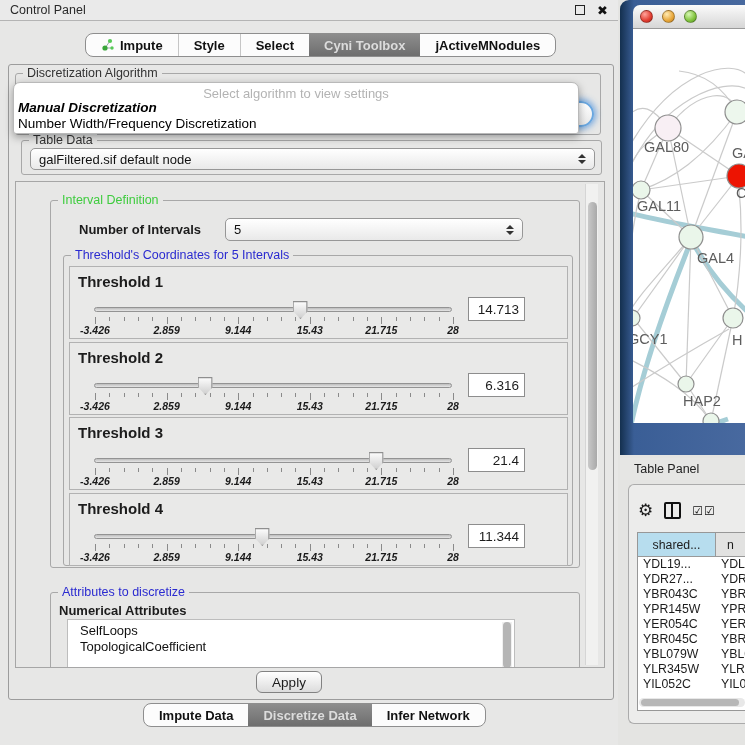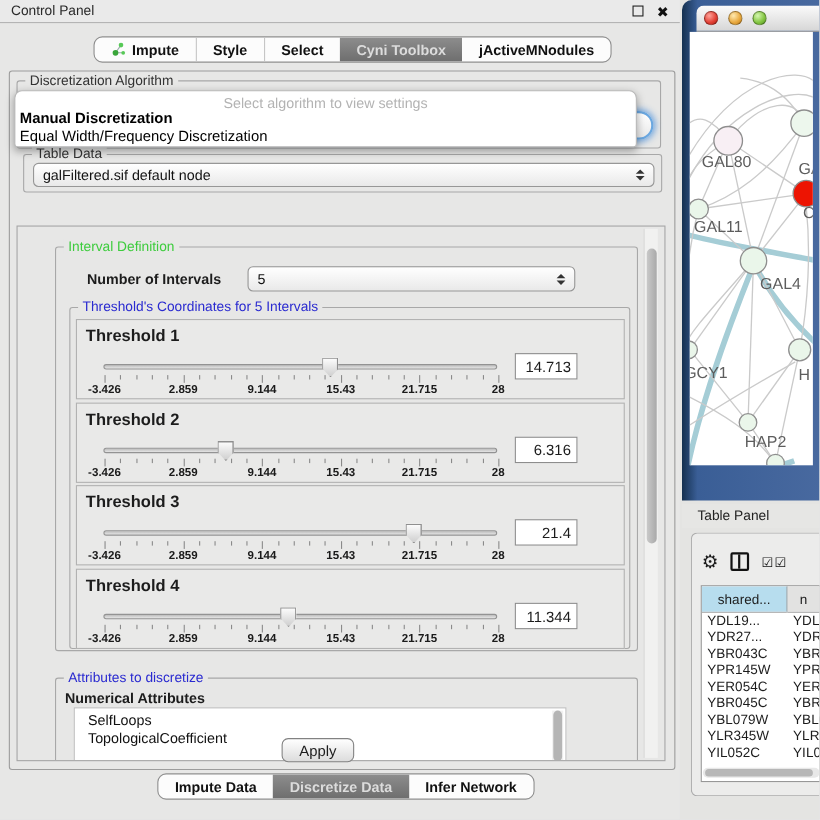--- a/index.html
+++ b/index.html
@@ -34,63 +34,63 @@
   .spinner i { width:0; height:0; border-left:4px solid transparent; border-right:4px solid transparent; }
   .spinner .up { border-bottom:4px solid #333; }
   .spinner .dn { border-top:4px solid #333; }
 
   #algo-group { left:6px; top:8px; width:586px; height:62px; }
   #algo-combo { left:8px; top:27px; width:570px; height:26px; border-radius:13px; border:2px solid #6aa7e0; box-shadow:0 0 6px 2px rgba(96,156,222,.85); z-index:1; }
 
   #algo-popup { position:absolute; left:13px; top:82px; width:566px; height:52px; background:#fff; border:1px solid #b9b9b9; border-radius:7px 7px 3px 3px; box-shadow:0 3px 8px rgba(0,0,0,.35); z-index:5; overflow:hidden; }
   #algo-popup .ph { text-align:center; color:#b3b3b3; font-size:13px; padding-top:3px; height:17px; }
   #algo-popup .opt { font-size:13.5px; padding:0 4px; height:16px; line-height:16px; color:#000; }
-  #algo-popup .opt.bold { font-weight:700; }
+  #algo-popup .opt.bold { font-weight:700;font-style:italic; }
 
   #tabledata-group { left:12px; top:75px; width:581px; height:35px; }
   #tabledata-combo { left:8px; top:7px; width:565px; height:22px;gap:41px; }
 
-  #scrollpane { position:absolute; left:6px; top:116px; width:590px; height:487px; border:1px solid #a6a6a6; background:#e7e7e6; overflow:hidden;margin-top:24px; }
+  #scrollpane { position:absolute; left:6px; top:116px; width:590px; height:487px; border:1px solid #a6a6a6; background:#e7e7e6; overflow:hidden; }
   #pane-vscroll { position:absolute; right:6px; top:2px; width:13px; height:481px; background:#f1f1f0; border-left:1px solid #d5d5d5; }
   #pane-vscroll .thumb-v { position:absolute; left:2px; top:18px; width:9px; height:268px; border-radius:5px; background:linear-gradient(90deg,#c9c9c9,#a9a9a9); }
 
   #interval-group { left:34px; top:18px; width:530px; height:368px; }
   #noi-label { position:absolute; left:28px; top:21px; font-size:13px; font-weight:700; }
   #noi-combo { left:174px; top:17px; width:298px; height:23px; }
   #thr-group { left:12px; top:54px; width:510px; height:311px; }
 
   .thr-box { position:absolute; left:5px; width:499px; height:73px; border:1px solid #b2b2b2; background:#e9e9e8; }
   .thr-label { position:absolute; left:8px; top:6px; font-size:15px; font-weight:700; }
   .slider { position:absolute; left:0; top:0; width:100%; height:100%; }
   .track { position:absolute; left:24px; top:40px; width:358px; height:5px; border:1px solid #939393; border-radius:3px; background:linear-gradient(#bdbdbd,#e6e6e6); }
   .thumb { position:absolute; top:-7px; width:15px; height:18px; transform:translateX(-50%); background:linear-gradient(#ffffff,#cccccc); clip-path:polygon(0 0,100% 0,100% 55%,50% 100%,0 55%); box-shadow:inset 0 0 0 1.2px #8f8f8f; }
   .ticks { position:absolute; left:25px; top:50px; width:358px; height:7px; }
   .tick { position:absolute; top:0; width:1px; height:4px; background:#8a8a8a; }
   .tick.major { height:7px; }
-  .tick-labels { position:absolute; left:25px; top:57px; width:358px; height:12px; }
+  .tick-labels { position:absolute; left:25px; top:57px; width:358px; height:12px;font-style:italic; }
   .tick-labels span { position:absolute; transform:translateX(-50%); font-size:10.5px; font-weight:700; color:#1a1a1a; white-space:nowrap; }
   .valbox { position:absolute; left:398px; top:30px; width:57px; height:24px; background:#fff; border:1px solid #8d8d8d; font-size:13.5px; display:flex; align-items:center; justify-content:flex-end; padding-right:5px; }
 
   #attr-group { left:34px; top:410px; width:530px; height:150px; }
   #attr-sub { position:absolute; left:8px; top:10px; font-size:13px; font-weight:700; }
   #attr-list { position:absolute; left:16px; top:26px; width:448px; height:120px; background:#fff; border:1px solid #bdbdbd; overflow:hidden; padding:3px 0 0 12px; }
   .attr-item { font-size:13px; height:16px; line-height:16px; color:#111; }
   #attr-vscroll { position:absolute; right:2px; top:2px; width:10px; height:112px; background:#f0f0f0; }
   #attr-vscroll .thumb-v { position:absolute; left:1px; top:0; width:8px; height:46px; border-radius:4px; background:#b5b5b5; }
 
   #apply-btn { position:absolute; left:247px; top:606px; width:66px; height:22px; background:linear-gradient(#ffffff,#dcdcdc); border:1px solid #828282; border-radius:6px; font-size:13.5px; display:flex; align-items:center; justify-content:center; }
 
   
   #net-window { position:absolute; left:620px; top:0; width:125px; height:455px; background:linear-gradient(90deg,#14304f 0,#3a5e96 14px,#48699f 100%); border-top-left-radius:9px; }
   #net-titlebar { position:absolute; left:13px; top:5px; width:112px; height:24px; background:linear-gradient(#fbfbfb,#d6d6d6); border-top-left-radius:7px; border-bottom:1px solid #999; display:flex; align-items:center; padding-left:7px; gap:9px; }
   .light { width:13px; height:13px; border-radius:50%; border:1px solid rgba(0,0,0,.3); }
   .light.red { background:radial-gradient(circle at 35% 30%, #ffa49c, #e23e32 60%, #a92317); }
   .light.yellow { background:radial-gradient(circle at 35% 30%, #ffeab2, #e8a73b 60%, #bb7c1e); }
   .light.green { background:radial-gradient(circle at 35% 30%, #d6f7b2, #81c43e 60%, #579226); }
-  #net-canvas { position:absolute; left:7px; top:29px; width:112px; height:394px; background:#fff; overflow:hidden; }
+  #net-canvas { position:absolute; left:13px; top:29px; width:112px; height:394px; background:#fff; overflow:hidden; }
 
   
   #tp-header { position:absolute; left:620px; top:458px; width:125px; height:22px; background:#e6e6e4; display:flex; align-items:center; padding-left:14px; font-size:12.5px; color:#222; }
   #table-panel { position:absolute; left:628px; top:484px; width:117px; height:240px; background:#ececeb; border:1px solid #ababab; border-right:none; border-radius:6px 0 0 6px; }
   #tp-toolbar { position:absolute; left:9px; top:17px; display:flex; align-items:center; gap:11px; }
   .gear { font-size:17px; line-height:1; color:#1a1a1a; }
   .col-icon { width:17px; height:17px; border:2px solid #111; border-radius:2px; display:flex; }
   .col-icon i { width:50%; border-right:2px solid #111; }
   .check-pair { font-size:12px; letter-spacing:1px; color:#111; }
   #tp-table { position:absolute; left:8px; top:47px; width:109px; height:179px; background:#fff; border:1px solid #979797; overflow:hidden; font-size:12.3px; }
@@ -379,21 +379,21 @@
             <div class="thumb-v"></div>
           </div>
       </div>
 
       <div id="apply-btn">Apply</div>
     </div>
 
     <div id="algo-popup">
       <div class="ph">Select algorithm to view settings</div>
       <div class="opt bold">Manual Discretization</div>
-      <div class="opt">Equal Width/Frequency Discretization</div>
+      <div class="opt">Number Width/Frequency Discretization</div>
     </div>
 
     <div class="seg-tabs" id="bottom-tabs">
       <div class="seg">
           <span>Impute Data</span>
         </div>
       <div class="seg dark">
           <span>Discretize Data</span>
         </div>
       <div class="seg">

